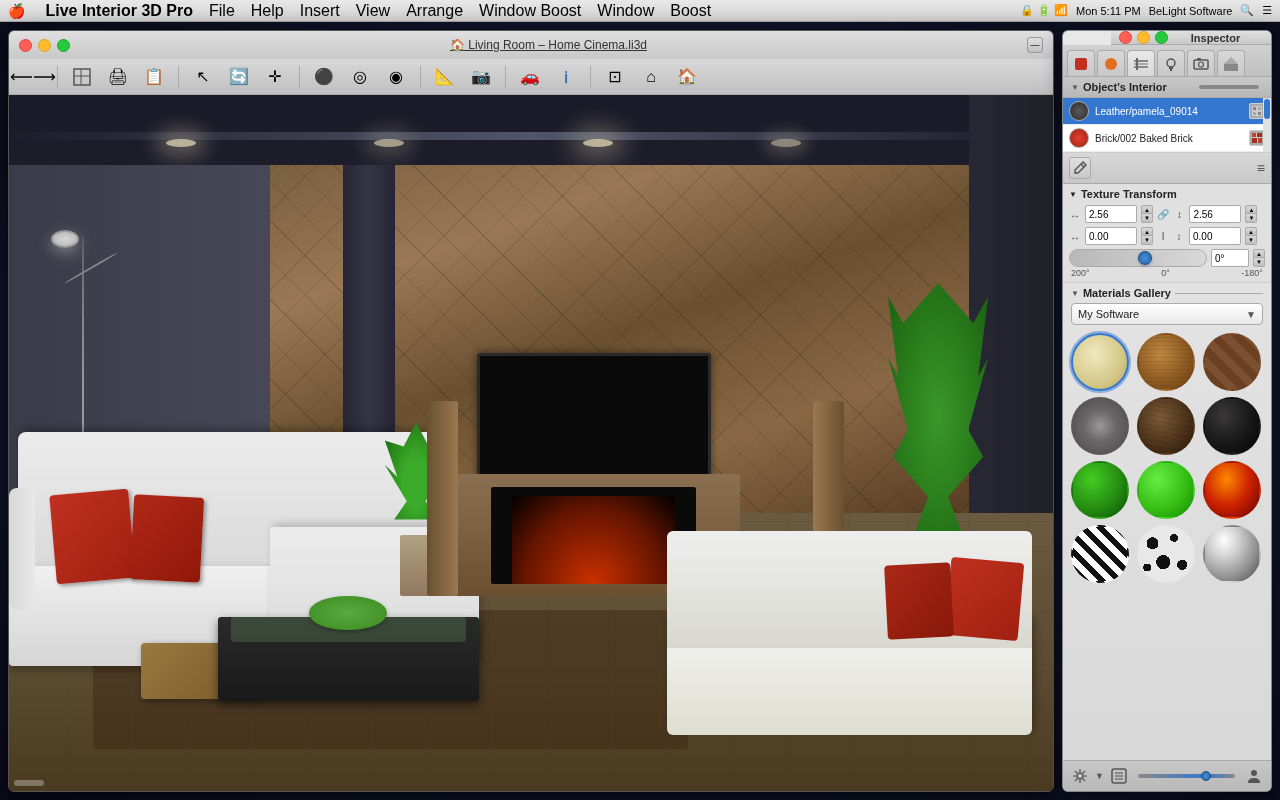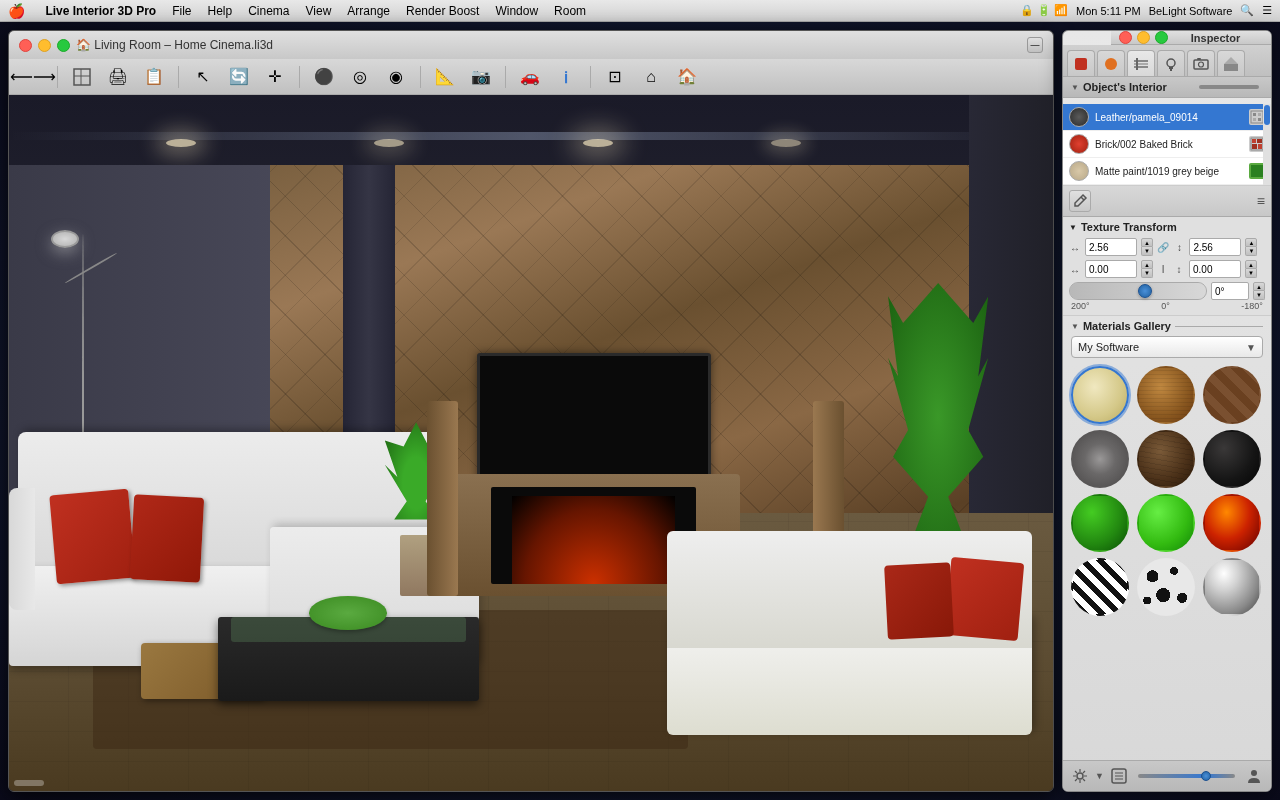--- a/index.html
+++ b/index.html
@@ -21,21 +21,21 @@
       align-items: center;
       padding: 0 8px;
       gap: 16px;
       border-bottom: 1px solid #aaa;
     }
     .menubar-apple {
       font-size: 14px;
       margin-right: 4px;
     }
     .menubar-item {
-      font-size: 12px;
+      font-size: 16px;
       color: #000;
       cursor: pointer;
     }
     .menubar-item.bold { font-weight: 600; }
     .menubar-right {
       margin-left: auto;
       display: flex;
       align-items: center;
       gap: 8px;
       font-size: 11px;
@@ -69,23 +69,25 @@
       padding: 0 10px;
       gap: 6px;
     }
     .traffic-lights { display: flex; gap: 6px; align-items: center; }
     .tl { width: 13px; height: 13px; border-radius: 50%; }
     .tl-red { background: #ff5f56; border: 1px solid #e0443e; }
     .tl-yellow { background: #ffbd2e; border: 1px solid #dea123; }
     .tl-green { background: #27c93f; border: 1px solid #1aab29; }
     .window-title {
       flex: 1;
+      text-align: center;
       font-size: 12px;
       color: #333;
       font-weight: 500;
+      text-decoration: underline;
     }
     .window-close-btn {
       width: 16px; height: 16px;
       background: linear-gradient(to bottom, #e0e0e0, #c0c0c0);
       border: 1px solid #999;
       border-radius: 3px;
       display: flex; align-items: center; justify-content: center;
       font-size: 9px;
     }
 
@@ -279,21 +281,20 @@
       color: #555;
     }
 
     
     .materials-list {
       background: #fff;
       border-bottom: 1px solid #ccc;
       max-height: 90px;
       overflow-y: auto;
       position: relative;
-      margin-top: 6px;
     }
     .material-item {
       display: flex;
       align-items: center;
       padding: 3px 6px;
       cursor: pointer;
       border-bottom: 1px solid #eee;
       gap: 6px;
     }
     .material-item.selected {
@@ -557,26 +558,26 @@
     }
   </style>
 </head>
 <body>
 
 <div class="menubar">
   <span class="menubar-apple">🍎</span>
   <span class="menubar-item bold">Live Interior 3D Pro</span>
   <span class="menubar-item">File</span>
   <span class="menubar-item">Help</span>
-  <span class="menubar-item">Cinema</span>
+  <span class="menubar-item">Insert</span>
   <span class="menubar-item">View</span>
   <span class="menubar-item">Arrange</span>
-  <span class="menubar-item">Render Boost</span>
+  <span class="menubar-item">Window Boost</span>
   <span class="menubar-item">Window</span>
-  <span class="menubar-item">Room</span>
+  <span class="menubar-item">Boost</span>
   <div class="menubar-right">
     <span>🔒 🔋 📶</span>
     <span>Mon 5:11 PM</span>
     <span>BeLight Software</span>
     <span>🔍</span>
     <span>☰</span>
   </div>
 </div>
 
 <div class="main-container">
@@ -804,29 +805,20 @@
         <div class="material-icon">
           <svg width="14" height="14" viewBox="0 0 14 14">
             <rect x="1" y="1" width="12" height="12" fill="none" stroke="#888" stroke-width="1"></rect>
             <rect x="2" y="2" width="4" height="4" fill="#c04030"></rect>
             <rect x="7" y="2" width="5" height="4" fill="#a03020"></rect>
             <rect x="2" y="7" width="5" height="5" fill="#a03020"></rect>
             <rect x="8" y="7" width="4" height="5" fill="#c04030"></rect>
           </svg>
         </div>
       </div>
-      <div class="material-item">
-        <div class="material-swatch" style="background:radial-gradient(ellipse, #d8c8a8 0%, #b8a888 100%);"></div>
-        <span class="material-name">Matte paint/1019 grey beige</span>
-        <div class="material-icon" style="background:#5aaa40;">
-          <svg width="14" height="14" viewBox="0 0 14 14">
-            <rect x="1" y="1" width="12" height="12" fill="#2a8020"></rect>
-          </svg>
-        </div>
-      </div>
       <div class="scrollbar-track">
         <div class="scrollbar-thumb"></div>
       </div>
     </div>
 
     <div class="tools-row">
       <div class="tool-btn">
         <svg width="16" height="16" viewBox="0 0 16 16">
           <path d="M11 2 L14 5 L6 13 L3 13 L3 10 Z" fill="none" stroke="#555" stroke-width="1.5"></path>
           <line x1="9" y1="4" x2="12" y2="7" stroke="#555" stroke-width="1.5"></line>

